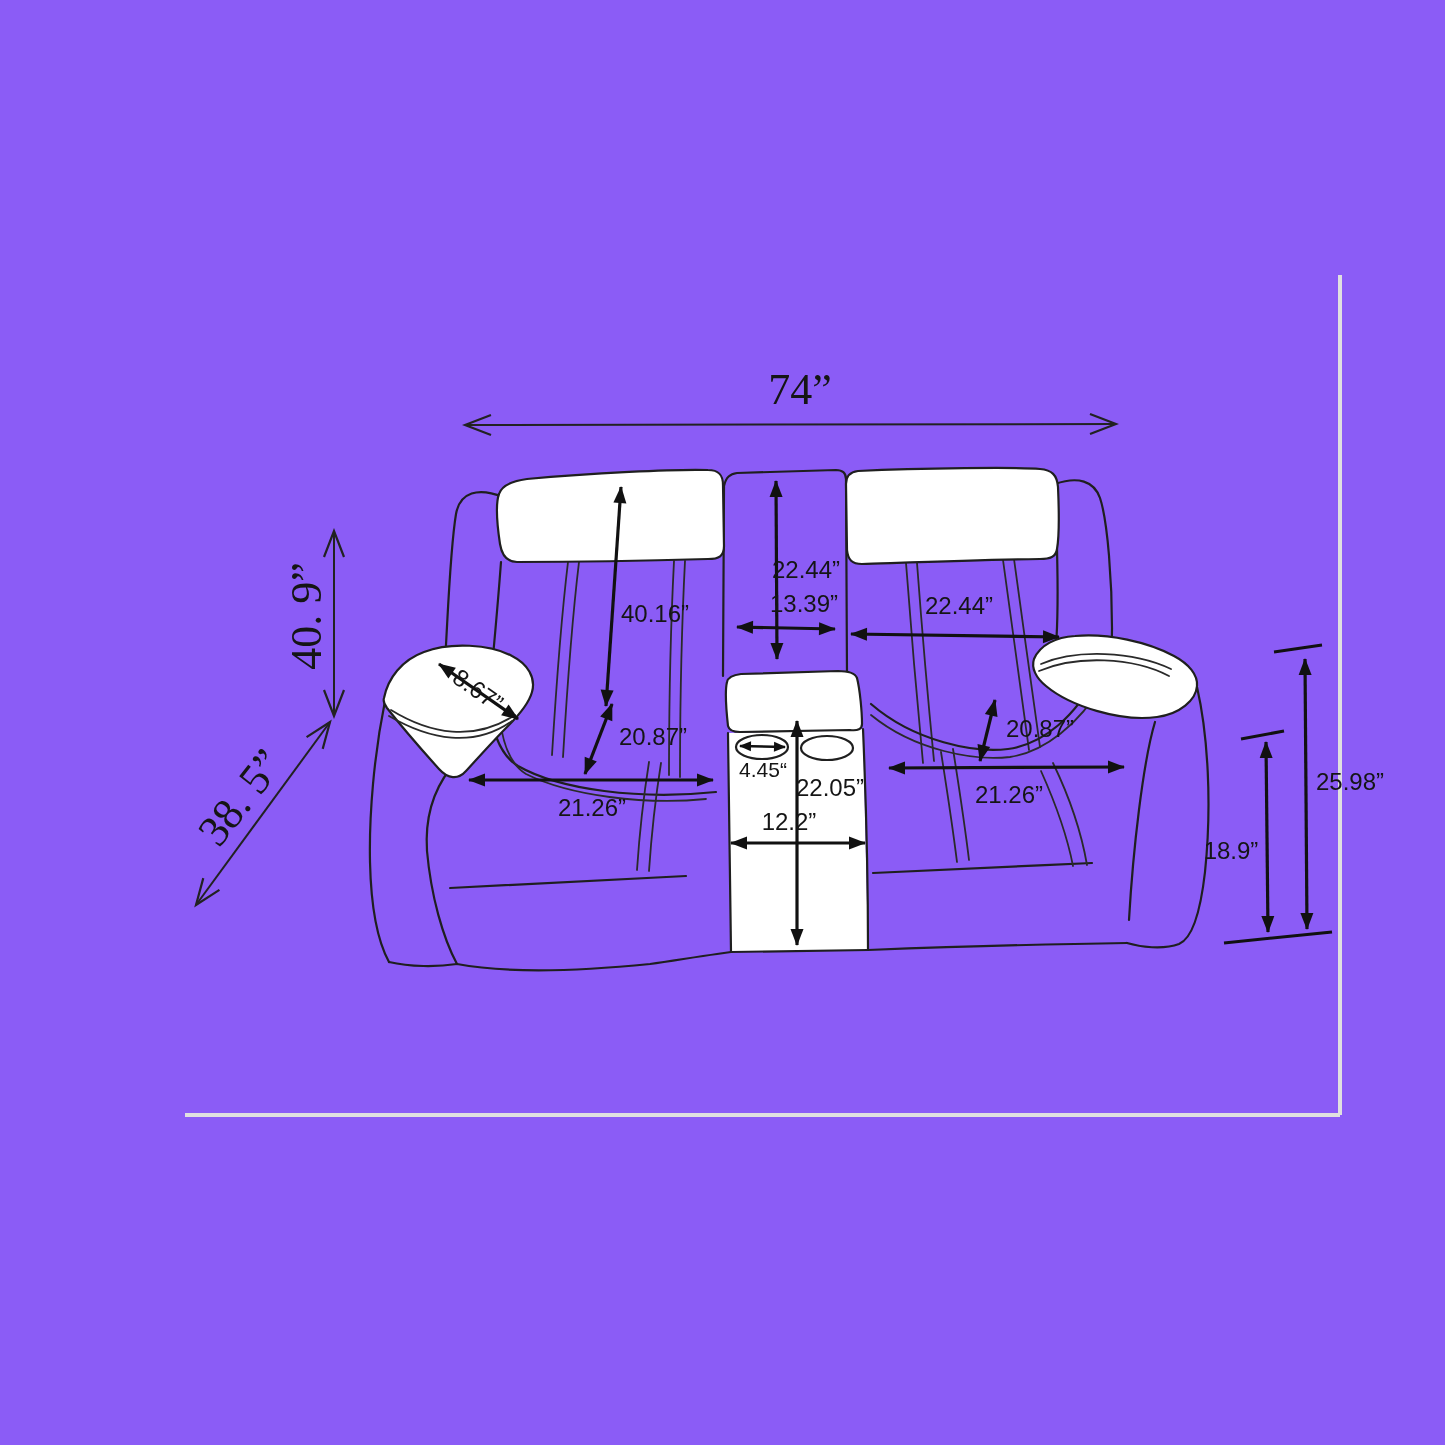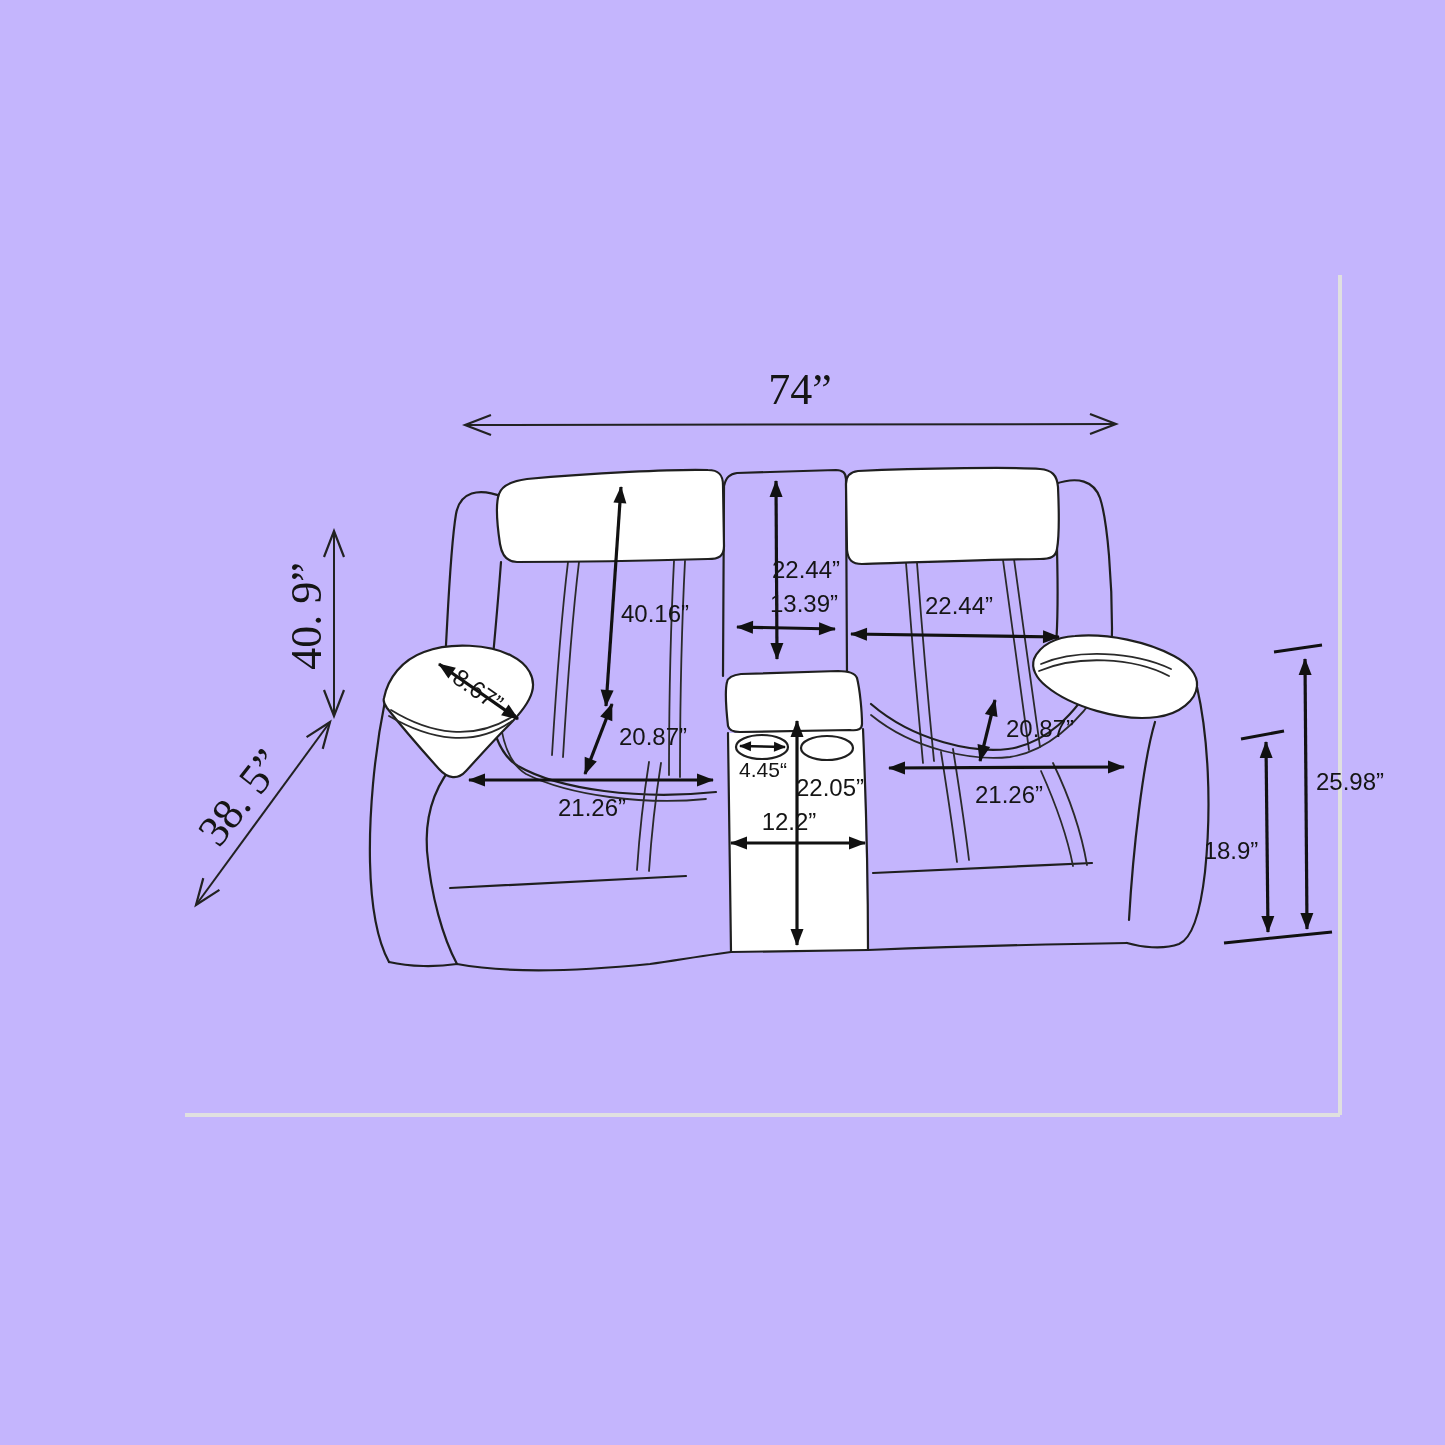--- a/index.html
+++ b/index.html
@@ -1,16 +1,16 @@
 <!DOCTYPE html>
 <html><head>
 <meta charset="utf-8">
 <style>
   html,body { margin:0; padding:0; background:#fff; }
-  #canvas { position:relative; width:1445px; height:1445px; background:#c4b5fd; overflow:hidden; }
+  #canvas { position:relative; width:1445px; height:1445px; background:#8b5cf6; overflow:hidden; }
   svg { display:block; }
   .sofa   { stroke:#1f1f1f; stroke-width:2.2; fill:none; stroke-linecap:round; stroke-linejoin:round; }
   .sofa-f { stroke:#1f1f1f; stroke-width:2.2; fill:#ffffff; stroke-linecap:round; stroke-linejoin:round; }
   .thin   { stroke:#2a2a2a; stroke-width:1.8; fill:none; stroke-linecap:round; }
   .dim    { stroke:#111111; stroke-width:3.2; fill:none; }
   .dim-s  { stroke:#111111; stroke-width:2.4; fill:none; }
   .dim-v  { stroke:#222222; stroke-width:2;   fill:none; }
   .tick   { stroke:#111111; stroke-width:3;   fill:none; }
   .gray   { stroke:#e0e0e0; stroke-width:4;   fill:none; }
   text { fill:#151515; }

